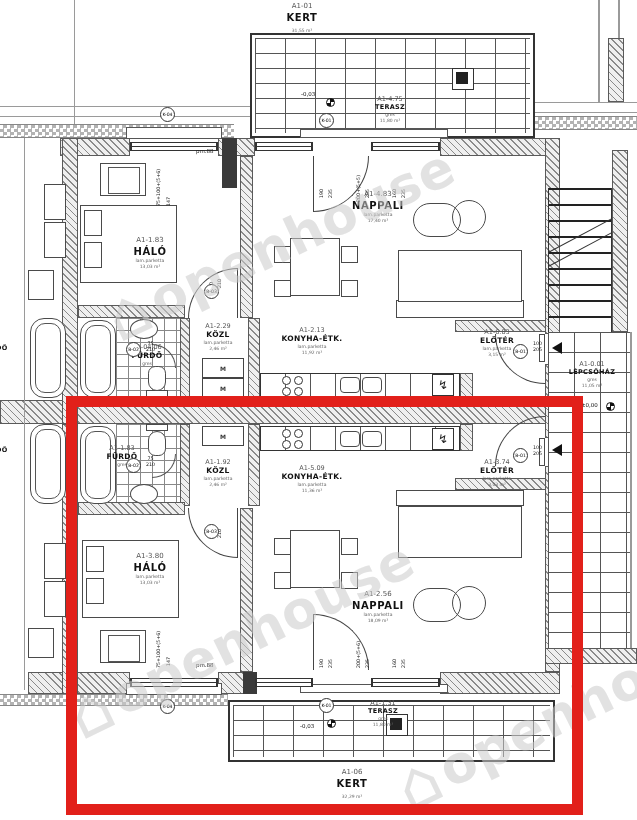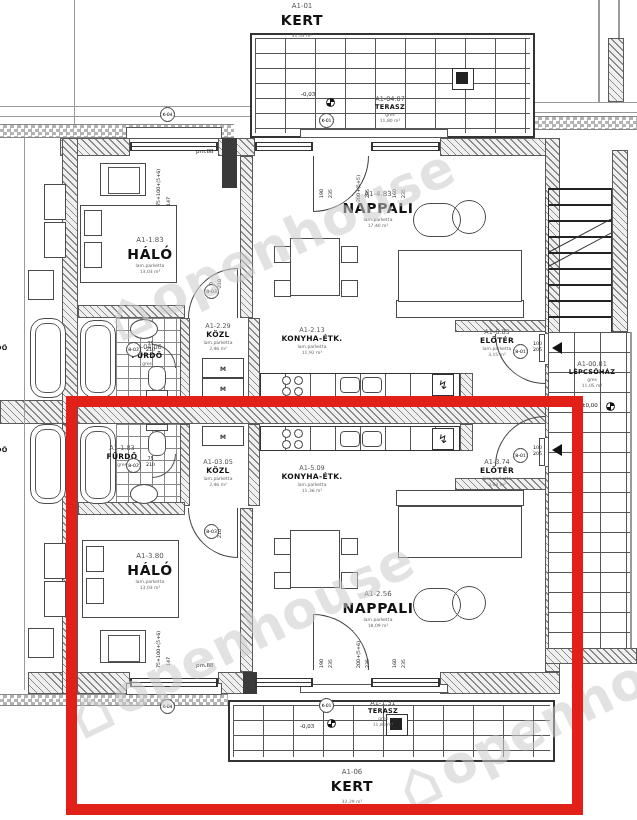--- a/index.html
+++ b/index.html
@@ -21,21 +21,21 @@
   .bline{position:absolute;background:#333}
   .win{position:absolute;height:9px;background:linear-gradient(to bottom,#333 0 1px,#fff 1px 4px,#333 4px 5px,#fff 5px 8px,#333 8px 9px);border-left:2px solid #333;border-right:2px solid #333;z-index:4;box-sizing:border-box}
   .sill{position:absolute;background:#fff;border:1px solid #555;box-sizing:border-box;z-index:2}
   .arc{position:absolute;z-index:4;box-sizing:border-box}
   .lbl{position:absolute;text-align:center;line-height:1.3;transform:translateX(-50%);z-index:6;white-space:nowrap}
   .lbl .code{font-size:6.5px;color:#555}
   .lbl .nm{font-size:7.5px;font-weight:bold;color:#111;letter-spacing:.3px}
   .lbl .fin{font-size:4.5px;color:#666}
   .lbl .ar{font-size:4.5px;color:#666}
   .big .code{font-size:7px}
-  .big .nm{font-size:14px;letter-spacing:.6px}
+  .big .nm{font-size:10px;letter-spacing:.6px}
   .vdim{position:absolute;writing-mode:vertical-rl;transform:rotate(180deg);font-size:4.8px;color:#222;z-index:6;letter-spacing:0;white-space:nowrap}
   .sdim{position:absolute;font-size:5.5px;color:#222;z-index:6;white-space:nowrap}
   .ddim{position:absolute;font-size:4.8px;line-height:1.2;color:#222;text-align:center;z-index:7}
   .tagc{position:absolute;width:15px;height:15px;border:1px solid #333;border-radius:50%;background:#fff;font-size:4.6px;display:flex;align-items:center;justify-content:center;color:#111;z-index:7;box-sizing:border-box}
   .qcirc{position:absolute;width:9px;height:9px;border-radius:50%;border:1px solid #111;background:conic-gradient(#111 0 90deg,#fff 90deg 180deg,#111 180deg 270deg,#fff 270deg 360deg);z-index:7;box-sizing:border-box}
   .lvl{position:absolute;font-size:5.5px;color:#111;z-index:7;white-space:nowrap}
   .tri{position:absolute;width:0;height:0;border-top:6px solid transparent;border-bottom:6px solid transparent;border-right:10px solid #111;z-index:7}
   .post{position:absolute;border:1px solid #333;background:#fff;z-index:5}
   .post .in{position:absolute;left:3px;top:3px;width:12px;height:12px;background:#222}
   .wm{position:absolute;color:#cccccc;opacity:.55;font-weight:bold;font-size:52px;letter-spacing:1px;z-index:40;display:flex;align-items:center;gap:4px;white-space:nowrap;transform-origin:0 50%;pointer-events:none}
@@ -64,21 +64,21 @@
   <div class="abs" style="left:250px;top:33px;width:285px;height:105px;border:2px solid #333;box-sizing:border-box;background:#fff">
     <div class="brick" style="left:3px;top:3px;right:3px;bottom:3px"></div>
   </div>
   <div class="post" style="left:452px;top:68px;width:20px;height:20px">
       <div class="in"></div>
     </div>
   <div class="lvl" style="left:301px;top:91px">-0,03</div>
   <div class="qcirc" style="left:326px;top:98px"></div>
   <div class="tagc" style="left:319px;top:113px">K-01</div>
   <div class="lbl" style="left:390px;top:95px">
-    <div class="code">A1-04.07</div>
+    <div class="code">A1-4.75</div>
     <div class="nm" style="font-size:6.5px">TERASZ</div>
     <div class="fin">gres</div>
     <div class="ar">11,80 m²</div>
   </div>
   <div class="lbl big" style="left:302px;top:2px">
     <div class="code">A1-01</div>
     <div class="nm">KERT</div>
     <div class="ar" style="margin-top:4px">31,55 m²</div>
   </div>
 
@@ -339,21 +339,21 @@
     <div>205</div>
   </div>
   <div class="tri" style="left:552px;top:444px"></div>
 
   <div class="lbl" style="left:122px;top:444px">
     <div class="code">A1-1.83</div>
     <div class="nm">FÜRDŐ</div>
     <div class="fin">gres</div>
   </div>
   <div class="lbl" style="left:218px;top:458px">
-    <div class="code">A1-03.05</div>
+    <div class="code">A1-1.92</div>
     <div class="nm">KÖZL</div>
     <div class="fin">lam.parketta</div>
     <div class="ar">2,46 m²</div>
   </div>
   <div class="lbl" style="left:312px;top:464px">
     <div class="code">A1-5.09</div>
     <div class="nm">KONYHA-ÉTK.</div>
     <div class="fin">lam.parketta</div>
     <div class="ar">11,36 m²</div>
   </div>
@@ -382,21 +382,21 @@
   <div class="stair" style="left:548px;top:188px;width:64px;height:144px"></div>
   <div class="bline" style="left:548px;top:252px;width:88px;height:1px;transform:rotate(-28deg);transform-origin:0 0"></div>
   <div class="bline" style="left:548px;top:266px;width:88px;height:1px;transform:rotate(-28deg);transform-origin:0 0"></div>
   <div class="wh" style="left:612px;top:150px;width:16px;height:182px"></div>
   <div class="brick" style="left:548px;top:332px;width:84px;height:316px;background:
      repeating-linear-gradient(to bottom,#555 0 1px,transparent 1px 20px),
      repeating-linear-gradient(to right,#555 0 1px,transparent 1px 26px),#fff"></div>
   <div class="line" style="left:630px;top:332px;width:2px;height:316px"></div>
   <div class="wh" style="left:545px;top:648px;width:92px;height:16px"></div>
   <div class="lbl" style="left:592px;top:360px">
-    <div class="code">A1-00.01</div>
+    <div class="code">A1-0.01</div>
     <div class="nm" style="font-size:6.5px">LÉPCSŐHÁZ</div>
     <div class="fin">gres</div>
     <div class="ar">11,05 m²</div>
   </div>
   <div class="lvl" style="left:581px;top:402px">±0,00</div>
   <div class="qcirc" style="left:606px;top:402px"></div>
 
   <div class="wm" style="left:110px;top:290px;transform:rotate(-25deg)">
     <span class="hs">⌂</span>
     <span>openhouse</span>

